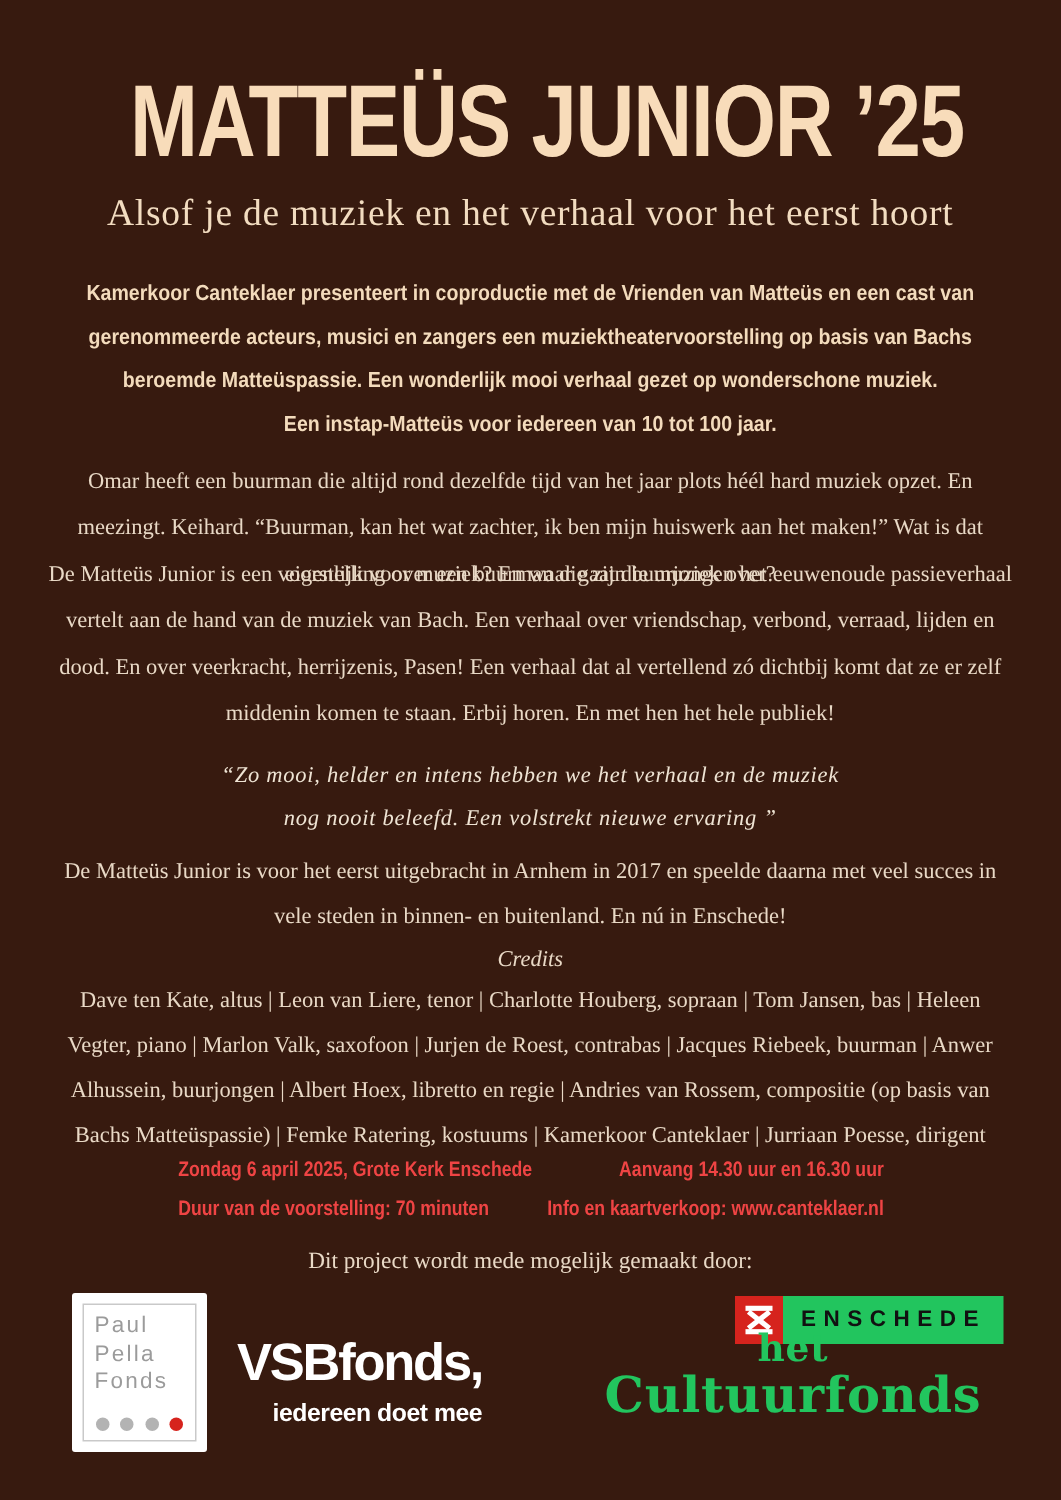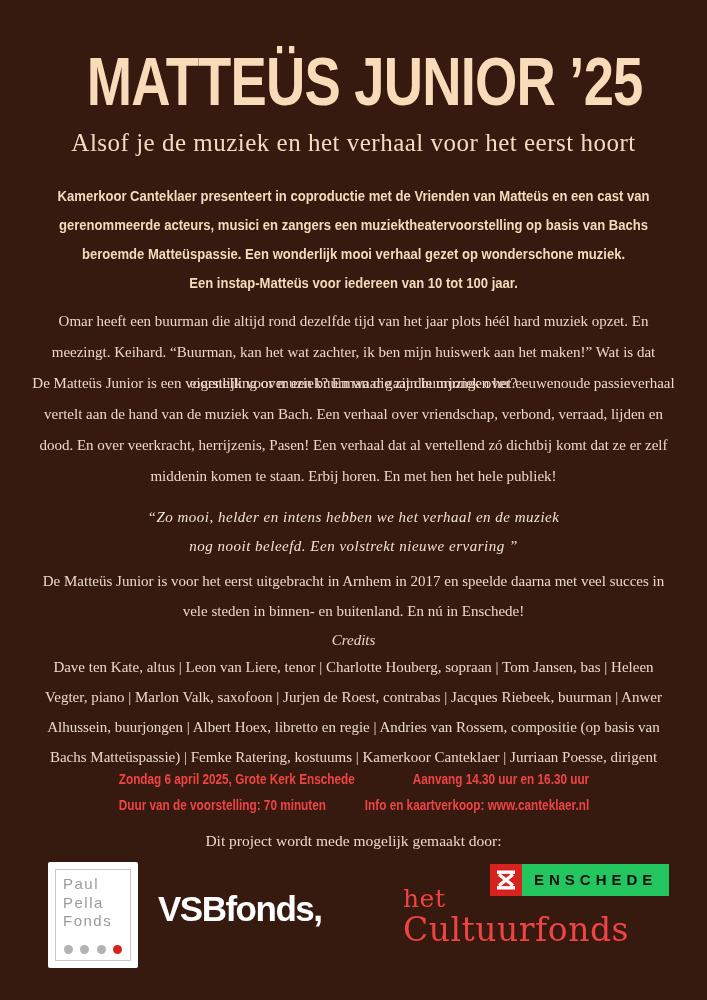--- a/index.html
+++ b/index.html
@@ -142,23 +142,23 @@
     font-family: "Liberation Sans", sans-serif;
     font-weight: bold;
     text-align: right;
   }
   .vsb-name { font-size: 35px; letter-spacing: -1.5px; line-height: 42px; }
   .vsb-tagline { font-size: 16.5px; letter-spacing: -0.3px; line-height: 20px; margin-top: 2px; }
 
   .logo-cultuurfonds {
     position: absolute; left: 383px; top: 30px;
     font-family: "DejaVu Serif", serif;
-    font-weight: normal;
-    color: #ef4444;
-    text-align: left;
+    font-weight: bold;
+    color: #22c55e;
+    text-align: center;
   }
   .cf-het  { font-size: 25px; line-height: 26px; letter-spacing: 0.5px; }
   .cf-name { font-size: 33px; line-height: 36px; letter-spacing: 0.5px; }
 
   .logo-enschede {
     position: absolute; left: 470px; top: 8px;
     height: 32px;
     display: flex;
   }
   .ens-mark {
@@ -243,20 +243,21 @@
         <span class="pp-dot"></span>
         <span class="pp-dot"></span>
         <span class="pp-dot"></span>
         <span class="pp-dot red"></span>
       </div>
     </div>
   </div>
 
   <div class="logo-vsb">
     <div class="vsb-name">VSBfonds,</div>
+    <div class="vsb-tagline">iedereen doet mee</div>
   </div>
 
   <div class="logo-enschede">
     <div class="ens-mark">
       <svg width="24" height="24" viewBox="0 0 24 24" aria-hidden="true">
         <rect x="3" y="2.5" width="18" height="3.4" fill="#ffffff"></rect>
         <rect x="3" y="18.1" width="18" height="3.4" fill="#ffffff"></rect>
         <path d="M5 6.5 L19 17.5 M19 6.5 L5 17.5" stroke="#ffffff" stroke-width="3.4"></path>
       </svg>
     </div>

